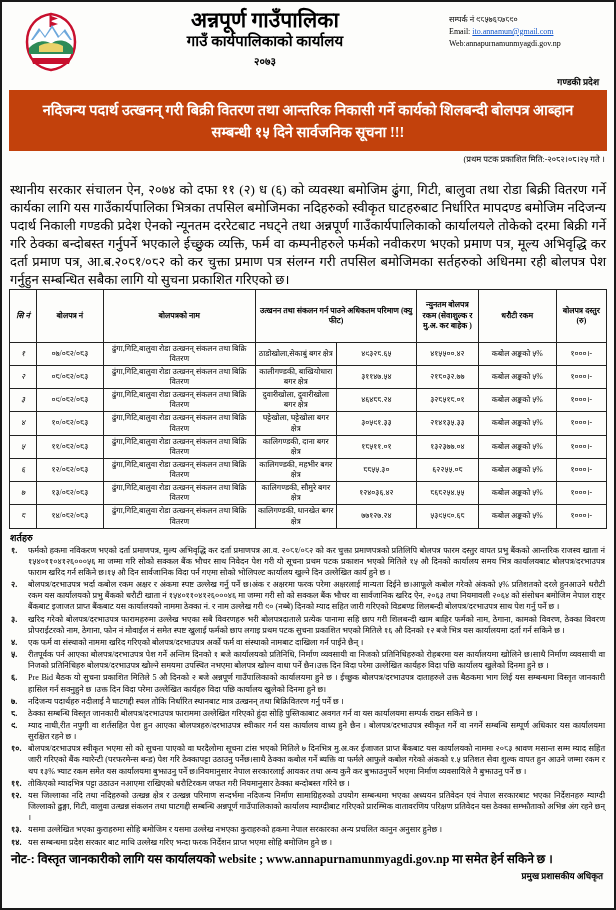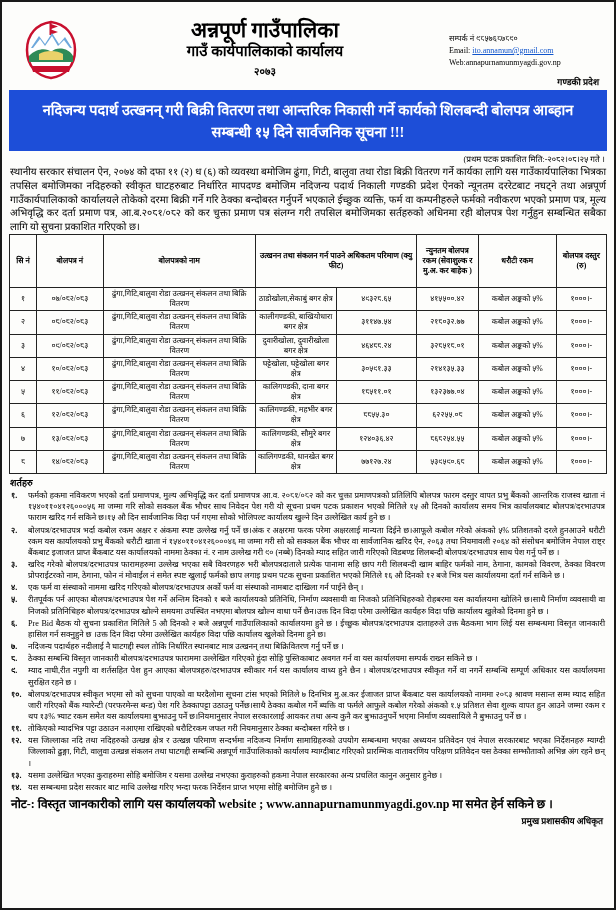--- a/index.html
+++ b/index.html
@@ -2,48 +2,48 @@
 <html lang="ne"><head>
 <meta charset="utf-8">
 <style>
   html,body{margin:0;padding:0;background:#e8e8e8;}
   body{width:616px;font-family:"Liberation Serif","DejaVu Serif",serif;color:#000;}
   .page{
     width:616px;height:910px;box-sizing:border-box;background:#fdfdfb;
     border:2px solid #1a1a1a;padding:4px 7px 3px 7px;overflow:hidden;position:relative;
   }
   
-  .hdr{display:flex;align-items:center;position:relative;height:82px;}
+  .hdr{display:flex;align-items:flex-start;position:relative;height:82px;}
   .emblem{width:52px;height:60px;margin:6px 4px 0 16px;flex:0 0 auto;}
   .hdr-center{flex:1;text-align:center;}
   .muni-title{font-size:21px;font-weight:bold;line-height:1.15;margin-top:2px;}
   .office-title{font-size:15px;font-weight:bold;line-height:1.2;}
   .addr-title{font-size:12.5px;font-weight:bold;line-height:1.3;}
   .year{font-size:10.5px;font-weight:bold;margin-top:4px;}
   .hdr-right{width:158px;flex:0 0 auto;font-size:8px;line-height:1.5;padding-top:8px;text-align:left;}
   .hdr-right .mail a{color:#1155cc;text-decoration:underline;}
   .province{position:absolute;right:8px;bottom:0;font-size:9px;font-weight:bold;}
   
   .banner{
-    background:#1d4ed8;color:#fff;text-align:center;font-weight:bold;
+    background:#c2410c;color:#fff;text-align:center;font-weight:bold;
     padding:10px 6px 9px 6px;margin-top:2px;
   }
   .banner .l1{font-size:14.5px;line-height:1.5;}
   .banner .l2{font-size:14.5px;line-height:1.4;}
   .pubdate{text-align:right;font-size:8.3px;font-weight:normal;margin:2px 2px 1px 0;}
   
-  .intro{font-size:10px;line-height:1.38;text-align:justify;margin:1px 1px 0 1px;}
+  .intro{font-size:13px;line-height:1.38;text-align:justify;margin:17px 1px 0 1px;}
   .tapasil{font-size:9px;font-weight:bold;margin:1px 0 1px 2px;}
   
   table.tbl{border-collapse:collapse;width:100%;table-layout:fixed;}
   .tbl th,.tbl td{border:1px solid #222;padding:1px 2px;font-size:7.8px;line-height:1.3;
     text-align:center;vertical-align:middle;overflow:hidden;}
   .tbl th{font-weight:bold;height:50px;}
   .tbl td{height:20px;}
-  .tbl .c-sn{width:3.7%;}.tbl .c-tno{width:10.3%;}.tbl .c-name{width:24.7%;}
+  .tbl .c-sn{width:3.7%;font-style:italic;}.tbl .c-tno{width:10.3%;}.tbl .c-name{width:24.7%;}
   .tbl .c-loc{width:20.8%;}.tbl .c-qty{width:11.2%;}.tbl .c-min{width:9.5%;}
   .tbl .c-dep{width:12.2%;}.tbl .c-fee{width:7.6%;}
   
   .cond-head{font-size:9.5px;font-weight:bold;margin:2px 0 1px 1px;}
   ol.conds{margin:0;padding:0;list-style:none;}
   ol.conds li{display:flex;font-size:8.1px;line-height:1.38;margin-bottom:1px;}
   ol.conds .num{flex:0 0 17px;text-align:left;padding-left:2px;font-weight:bold;}
   ol.conds .txt{flex:1;text-align:justify;padding-right:2px;}
   .note-line{font-size:12px;font-weight:bold;margin:2px 0 0 2px;}
   .sig{text-align:right;font-size:8.8px;font-weight:bold;margin-top:3px;padding-right:4px;}

